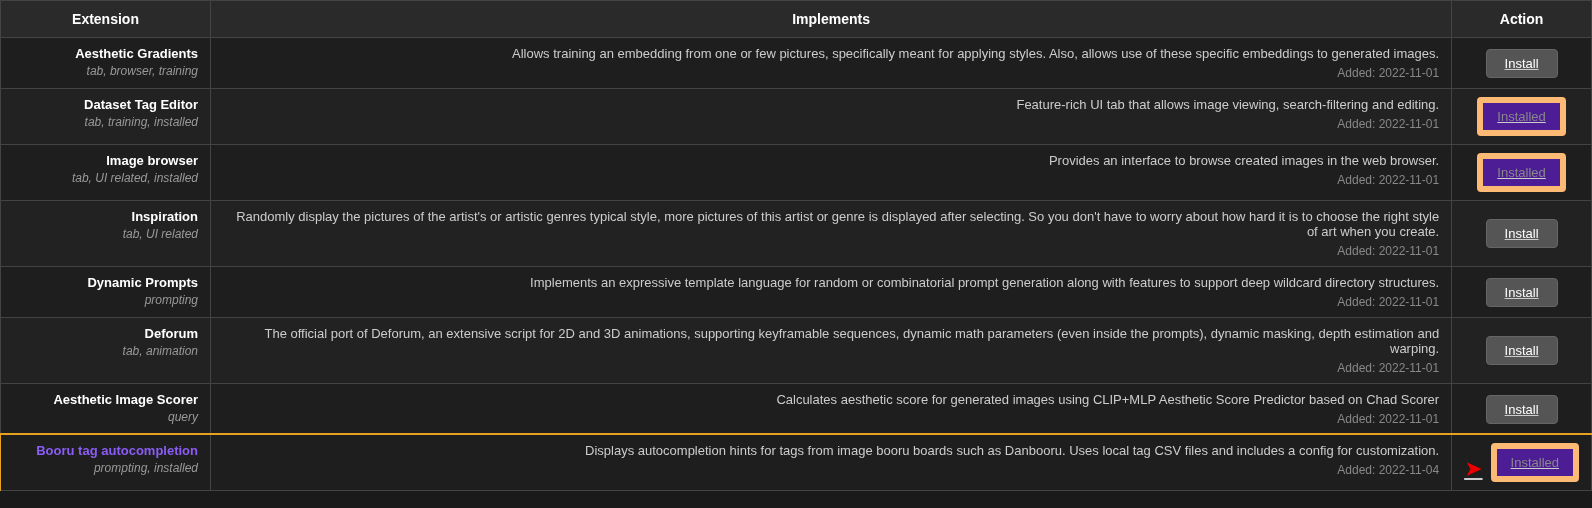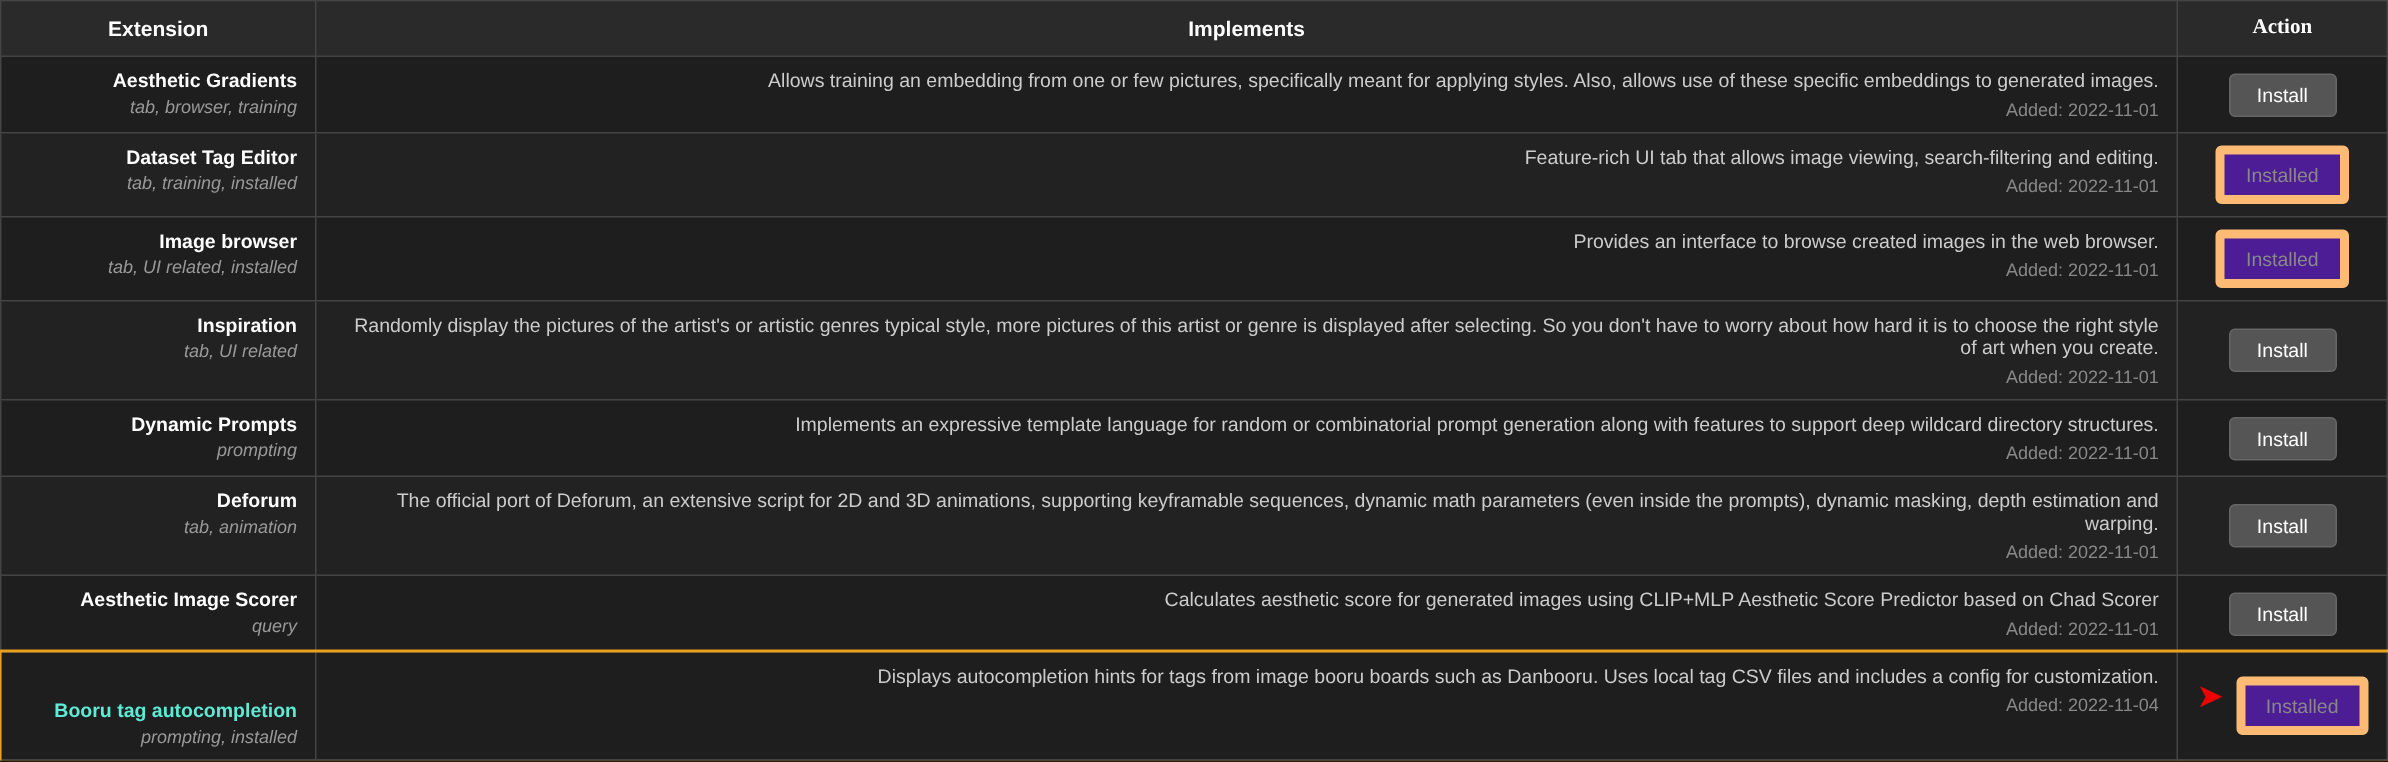--- a/index.html
+++ b/index.html
@@ -23,21 +23,21 @@
     thead th {
       padding: 10px 0;
       text-align: center;
       color: #fff;
       font-weight: bold;
       border: 1px solid #444;
       font-size: 14px;
     }
     thead th.ext-col { width: 210px; }
     thead th.desc-col { width: auto; }
-    thead th.action-col { width: 110px; font-family: Liberation Serif, serif; }
+    thead th.action-col { width: 110px; }
     tbody tr {
       border: 1px solid #444;
     }
     tbody tr:nth-child(odd) {
       background: #1e1e1e;
     }
     tbody tr:nth-child(even) {
       background: #222;
     }
     tbody tr.highlighted {
@@ -50,22 +50,21 @@
       vertical-align: top;
       text-align: right;
     }
     .ext-name {
       font-weight: bold;
       color: #fff;
       display: block;
       margin-bottom: 2px;
     }
     .ext-name.orange {
-      color: #5eead4;
-      margin-top: 23px;
+      color: #8b5cf6;
     }
     .ext-tags {
       color: #999;
       font-style: italic;
       font-size: 12px;
     }
     .desc-main {
       color: #ccc;
       display: block;
       margin-bottom: 4px;
@@ -100,22 +99,23 @@
     }
     .arrow-indicator {
       display: inline-block;
       color: #e00;
       font-size: 22px;
       margin-right: 8px;
       vertical-align: middle;
     }
     .action-cell-inner {
       display: flex;
-      align-items: flex-start;
+      align-items: flex-end;
       justify-content: center;
+      text-decoration: underline;
     }
   </style>
 </head>
 <body>
 
 <div class="table-container">
   <table>
     <thead>
       <tr>
         <th class="ext-col">Extension</th>

